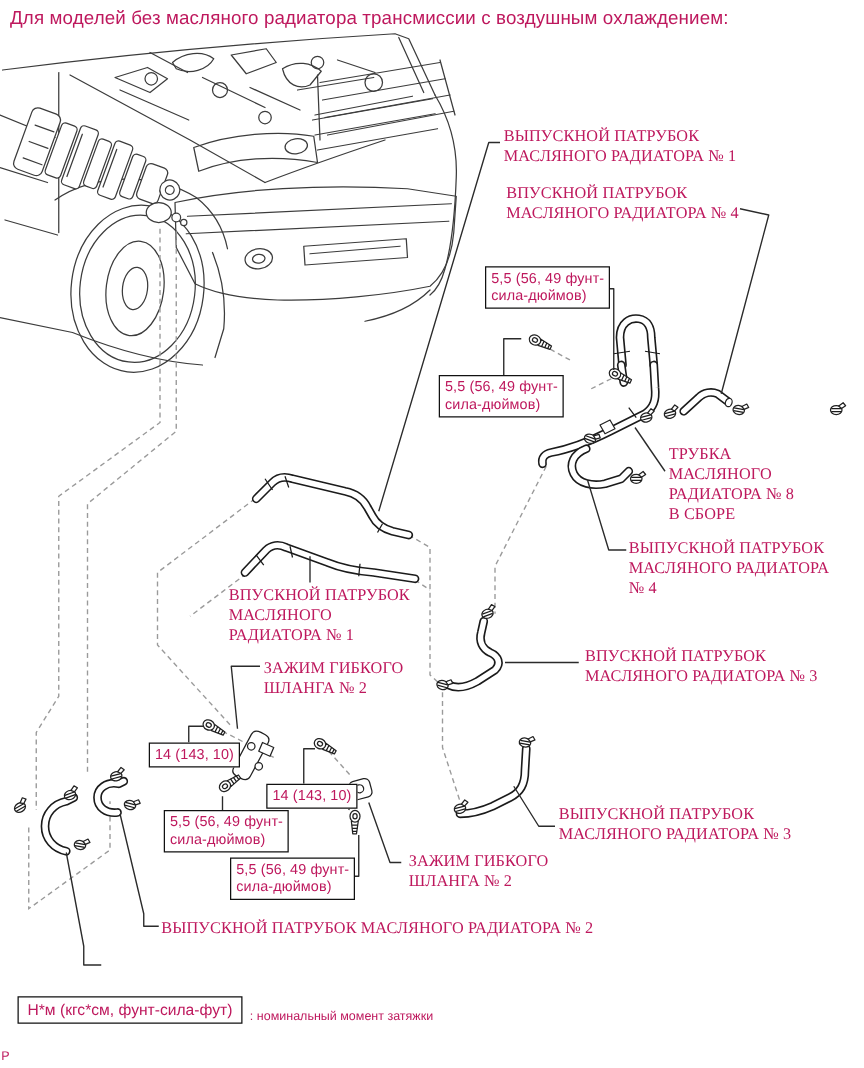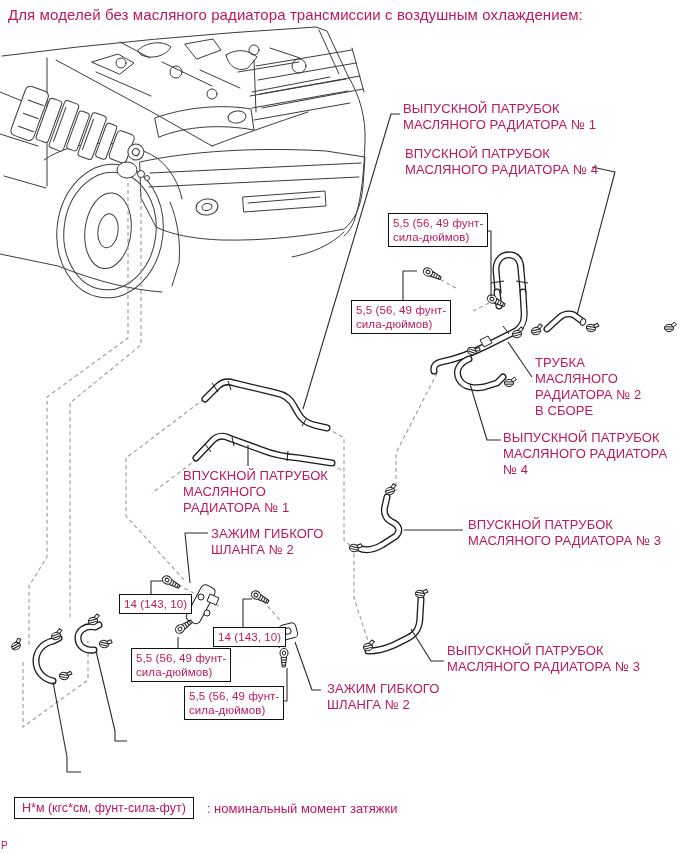--- a/index.html
+++ b/index.html
@@ -3,28 +3,28 @@
 <meta charset="utf-8">
 <style>
   html,body{margin:0;padding:0;background:#fff;}
   .canvas{
     position:relative;width:691px;height:854px;background:#fff;overflow:hidden;
     font-family:"Liberation Sans","DejaVu Sans",sans-serif;color:#be185d;padding-left:10px;
   }
   .canvas svg{position:absolute;left:0;top:0;}
   .abs{position:absolute;white-space:pre-line;}
   .title{left:8px;top:6px;font-size:15px;letter-spacing:.1px;}
-  .callout{font-size:13px;line-height:16px;letter-spacing:.1px;}
+  .callout{font-size:13px;line-height:16px;letter-spacing:.1px;font-family:Liberation Serif, serif;}
   .tq{
     font-size:11.5px;line-height:14px;border:1.2px solid #111;background:#fff;
     padding:2px 4px;letter-spacing:.1px;
   }
-  .legend{left:14px;top:797px;display:flex;align-items:center;gap:13px;white-space:pre;}
+  .legend{left:14px;top:797px;display:flex;align-items:flex-end;gap:6px;white-space:pre;}
   .legend .lbox{border:1.2px solid #111;padding:3px 7px;font-size:12.5px;background:#fff;}
-  .legend .lnote{font-size:13px;}
+  .legend .lnote{font-size:10px;}
   .pmark{left:1px;top:840px;font-size:10px;}
   
   #lbl-outlet1{left:403px;top:101px;}
   #lbl-inlet4{left:405px;top:146px;}
   #box-55-top{left:388px;top:213px;}
   #box-55-mid{left:351px;top:300px;}
   #lbl-tube2{left:535px;top:355px;}
   #lbl-outlet4{left:503px;top:430px;}
   #lbl-inlet3{left:468px;top:517px;}
   #lbl-outlet3{left:447px;top:643px;}
@@ -272,21 +272,21 @@
   <div class="abs callout" id="lbl-outlet1">ВЫПУСКНОЙ ПАТРУБОК
 МАСЛЯНОГО РАДИАТОРА № 1</div>
   <div class="abs callout" id="lbl-inlet4">ВПУСКНОЙ ПАТРУБОК
 МАСЛЯНОГО РАДИАТОРА № 4</div>
   <div class="abs tq" id="box-55-top">5,5 (56, 49 фунт-
 сила-дюймов)</div>
   <div class="abs tq" id="box-55-mid">5,5 (56, 49 фунт-
 сила-дюймов)</div>
   <div class="abs callout" id="lbl-tube2">ТРУБКА
 МАСЛЯНОГО
-РАДИАТОРА № 2
+РАДИАТОРА № 8
 В СБОРЕ</div>
   <div class="abs callout" id="lbl-outlet4">ВЫПУСКНОЙ ПАТРУБОК
 МАСЛЯНОГО РАДИАТОРА
 № 4</div>
   <div class="abs callout" id="lbl-inlet3">ВПУСКНОЙ ПАТРУБОК
 МАСЛЯНОГО РАДИАТОРА № 3</div>
   <div class="abs callout" id="lbl-outlet3">ВЫПУСКНОЙ ПАТРУБОК
 МАСЛЯНОГО РАДИАТОРА № 3</div>
   <div class="abs callout" id="lbl-inlet1">ВПУСКНОЙ ПАТРУБОК
 МАСЛЯНОГО
@@ -294,20 +294,21 @@
   <div class="abs callout" id="lbl-clamp2a">ЗАЖИМ ГИБКОГО
 ШЛАНГА № 2</div>
   <div class="abs tq" id="box-14-a">14 (143, 10)</div>
   <div class="abs tq" id="box-14-b">14 (143, 10)</div>
   <div class="abs tq" id="box-55-low1">5,5 (56, 49 фунт-
 сила-дюймов)</div>
   <div class="abs tq" id="box-55-low2">5,5 (56, 49 фунт-
 сила-дюймов)</div>
   <div class="abs callout" id="lbl-clamp2b">ЗАЖИМ ГИБКОГО
 ШЛАНГА № 2</div>
+  <div class="abs callout" id="lbl-outlet2">ВЫПУСКНОЙ ПАТРУБОК МАСЛЯНОГО РАДИАТОРА № 2</div>
 
   <div class="abs legend">
     <span class="lbox">Н*м (кгс*см, фунт-сила-фут)</span>
     <span class="lnote">: номинальный момент затяжки</span>
   </div>
 
   <div class="abs pmark">P</div>
 </div>
 
 </body></html>

